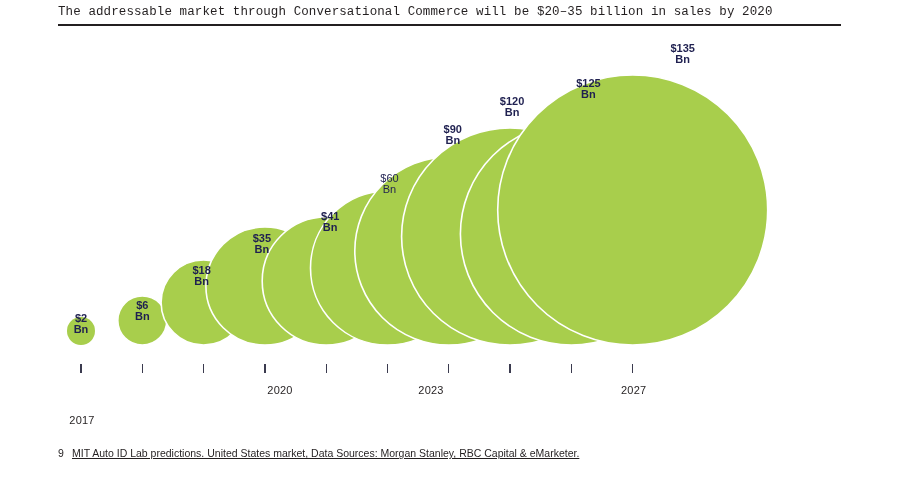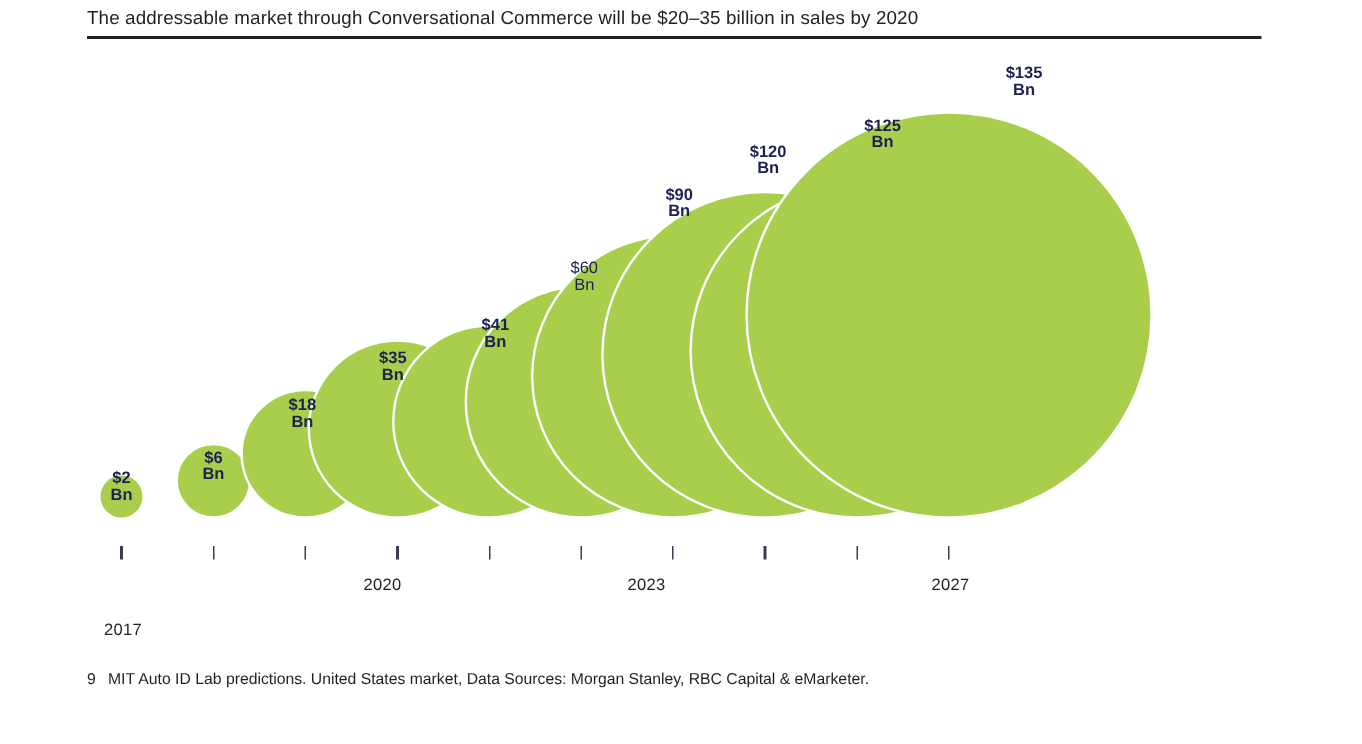--- a/index.html
+++ b/index.html
@@ -30,20 +30,21 @@
     top: 0px;
     width: 783px;
   }
   #slide-title {
     font-size: 12.5px;
     line-height: 18px;
     color: #231f20;
     letter-spacing: 0.1px;
     white-space: nowrap;
     padding-top: 3px;
+    font-family: Liberation Mono, monospace;
   }
   #title-rule {
     margin-top: 3px;
     width: 783px;
     height: 1.6px;
     background: #231f20;
   }
 
   
   #chart-area {
@@ -101,20 +102,21 @@
     font-size: 10.5px;
     line-height: 15px;
     color: #231f20;
   }
   #footnote-number {
     width: 14px;
     flex: 0 0 14px;
   }
   #footnote-text {
     flex: 1 1 auto;
+    text-decoration: underline;
   }
 </style>
 </head>
 <body>
 
 <div id="slide">
 
   <div id="header">
     <div id="slide-title">The addressable market through Conversational Commerce will be $20–35 billion in sales by 2020</div>
     <div id="title-rule"></div>
@@ -174,21 +176,21 @@
             <text x="682.6999999999999" y="63" text-anchor="middle" font-family="&quot;Liberation Sans&quot;, sans-serif" font-size="11" font-weight="bold" fill="#1f2050">Bn</text>
           </g>
         </svg>
       </div>
     <div id="axis">
         <div class="tick-mark" style="left: 80.35px;"></div>
         <div class="tick-label" style="left: 82px; margin-top: 30px;">2017</div>
         <div class="tick-mark" style="left: 141.65px;"></div>
         <div class="tick-mark" style="left: 202.95px;"></div>
         <div class="tick-mark" style="left: 264.25px;"></div>
-        <div class="tick-label" style="left: 255px;">2020</div>
+        <div class="tick-label" style="left: 280px;">2020</div>
         <div class="tick-mark" style="left: 325.55px;"></div>
         <div class="tick-mark" style="left: 386.85px;"></div>
         <div class="tick-mark" style="left: 448.15px;"></div>
         <div class="tick-label" style="left: 431px;">2023</div>
         <div class="tick-mark" style="left: 509.45px;"></div>
         <div class="tick-mark" style="left: 570.75px;"></div>
         <div class="tick-mark" style="left: 632.05px;"></div>
         <div class="tick-label" style="left: 633.7px;">2027</div>
       </div>
   </div>

